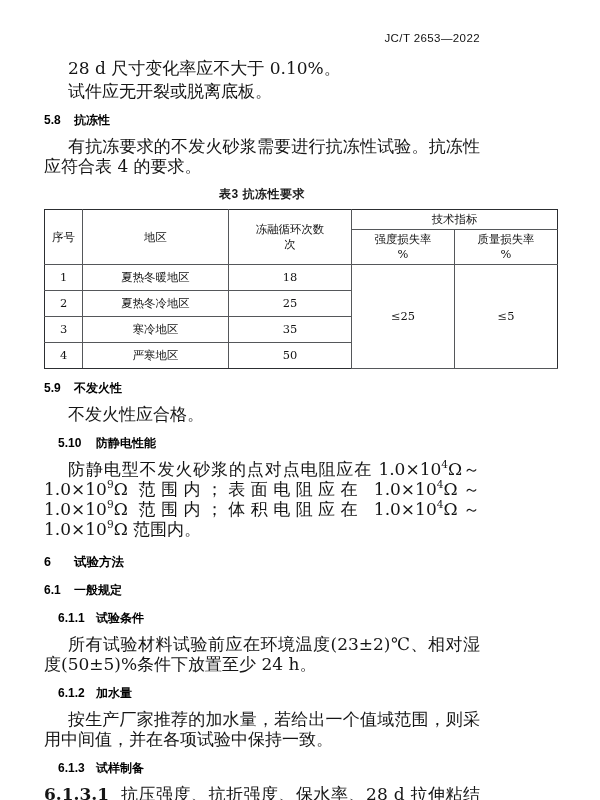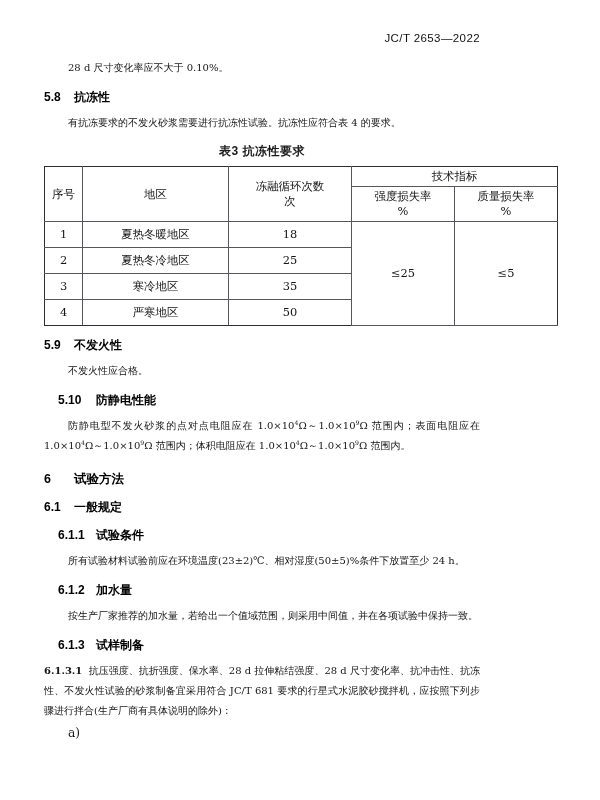--- a/index.html
+++ b/index.html
@@ -54,21 +54,21 @@
   .h-clause .num {
     display: inline-block;
     min-width: 30px;
   }
   .h-clause.wide .num { min-width: 38px; margin-left: 14px; }
   .h-clause.l1 { font-size: 12.5px; margin-top: 15px; }
 
   
   p.para {
     margin: 0 0 3px 0;
-    font-size: 10px;
+    font-size: 17px;
     line-height: 20px;
     text-indent: 24px;
     text-align: justify;
     color: #151515;
   }
   p.para.cont { text-indent: 0; }
   .blk { margin: 2px 0 4px 0; }
 
   sup {
     font-size: 0.62em;
@@ -137,20 +137,21 @@
 <body>
 
 <div class="page">
 
   <div class="hdr">JC/T 2653—2022</div>
 
   <div class="body-flow">
 
     <p class="para">28 d 尺寸变化率应不大于 0.10%。</p>
 
+    <p class="para">试件应无开裂或脱离底板。</p>
 
     <div class="h-clause">
       <span class="num">5.8</span><span>抗冻性</span>
     </div>
     <p class="para">有抗冻要求的不发火砂浆需要进行抗冻性试验。抗冻性应符合表 4 的要求。</p>
 
     <div class="tbl-cap">表3  抗冻性要求</div>
 
     <table class="t3">
       <colgroup>

